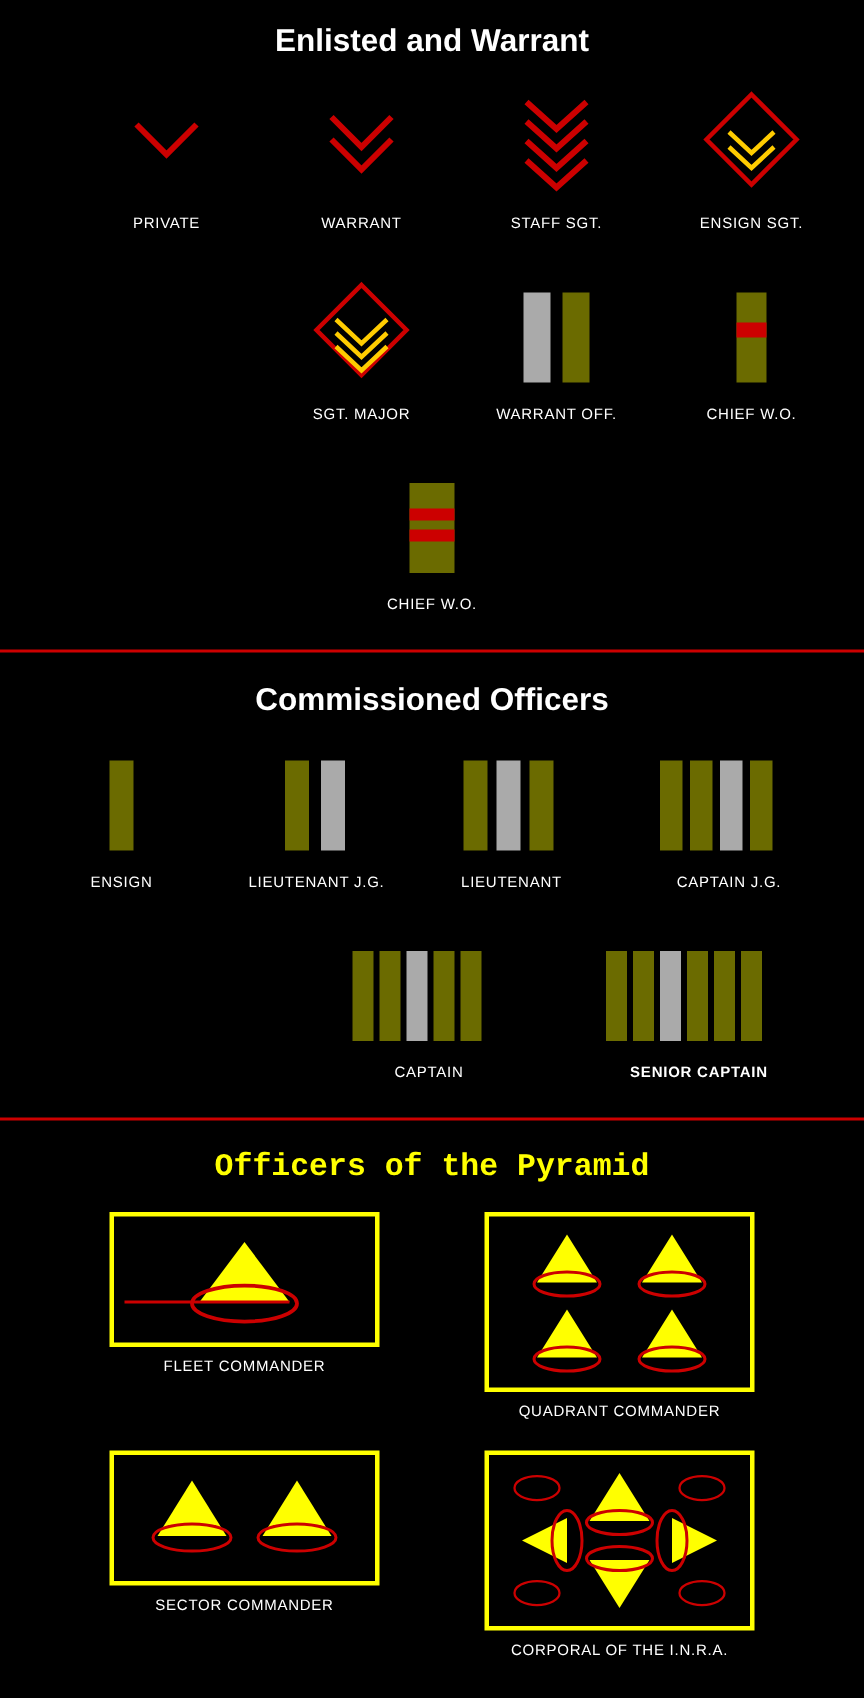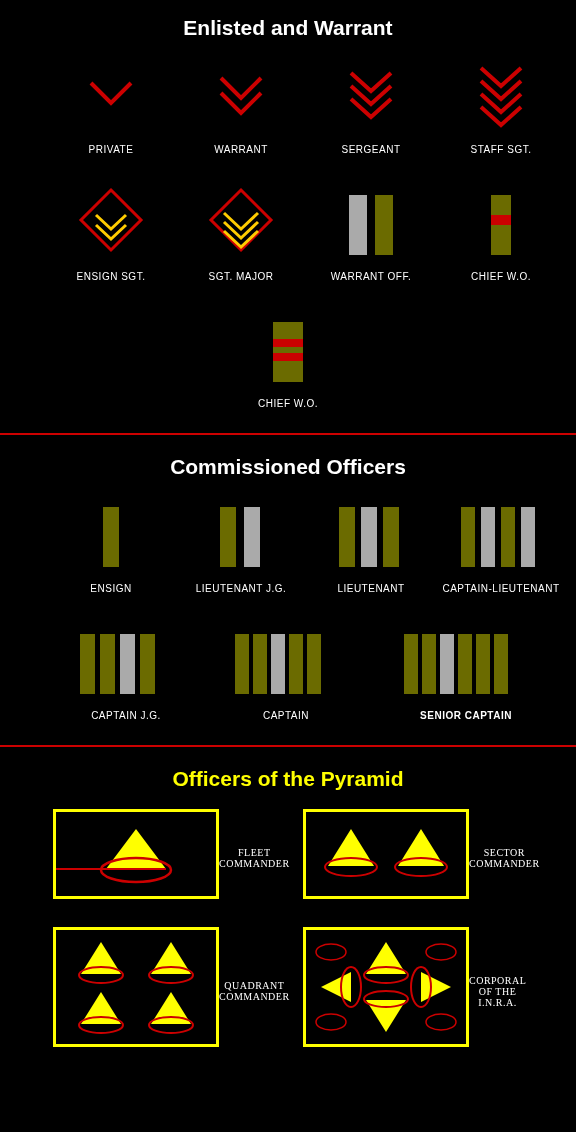--- a/index.html
+++ b/index.html
@@ -18,20 +18,21 @@
     .section-title {
       text-align: center;
       font-weight: bold;
       font-size: 21px;
       margin-bottom: 18px;
       color: #fff;
     }
 
     .section-title.pyramid {
       color: #ffff00;
+      font-family: Liberation Mono, monospace;
     }
 
     .section-divider {
       border: none;
       border-top: 2px solid #cc0000;
       margin: 4px 0;
     }
 
     .rank-grid {
       display: flex;
@@ -69,24 +70,23 @@
     .pyramid-grid {
       display: flex;
       flex-wrap: wrap;
       justify-content: center;
       gap: 20px 30px;
       padding: 0 20px;
     }
 
     .pyramid-item {
       display: flex;
-      flex-direction: row;
+      flex-direction: column;
       align-items: center;
       width: 220px;
-      font-family: Liberation Serif, serif;
     }
 
     .pyramid-box {
       border: 3px solid #ffff00;
       background: #000;
       width: 180px;
       height: 90px;
       display: flex;
       align-items: center;
       justify-content: center;
@@ -127,30 +127,20 @@
     <div class="rank-item">
       <div class="rank-icon">
         <svg width="60" height="70" viewBox="0 0 60 70">
           <polyline points="10,15 30,35 50,15" fill="none" stroke="#cc0000" stroke-width="4"></polyline>
           <polyline points="10,30 30,50 50,30" fill="none" stroke="#cc0000" stroke-width="4"></polyline>
         </svg>
       </div>
       <div class="rank-label">WARRANT</div>
     </div>
 
-    <div class="rank-item">
-      <div class="rank-icon">
-        <svg width="60" height="70" viewBox="0 0 60 70">
-          <polyline points="10,10 30,28 50,10" fill="none" stroke="#cc0000" stroke-width="4"></polyline>
-          <polyline points="10,23 30,41 50,23" fill="none" stroke="#cc0000" stroke-width="4"></polyline>
-          <polyline points="10,36 30,54 50,36" fill="none" stroke="#cc0000" stroke-width="4"></polyline>
-        </svg>
-      </div>
-      <div class="rank-label">SERGEANT</div>
-    </div>
 
     <div class="rank-item">
       <div class="rank-icon">
         <svg width="60" height="70" viewBox="0 0 60 70">
           <polyline points="10,5 30,23 50,5" fill="none" stroke="#cc0000" stroke-width="4"></polyline>
           <polyline points="10,18 30,36 50,18" fill="none" stroke="#cc0000" stroke-width="4"></polyline>
           <polyline points="10,31 30,49 50,31" fill="none" stroke="#cc0000" stroke-width="4"></polyline>
           <polyline points="10,44 30,62 50,44" fill="none" stroke="#cc0000" stroke-width="4"></polyline>
         </svg>
       </div>
@@ -246,31 +236,20 @@
       <div class="rank-icon">
         <svg width="80" height="70" viewBox="0 0 80 70">
           <rect x="8" y="5" width="16" height="60" fill="#6b6b00"></rect>
           <rect x="30" y="5" width="16" height="60" fill="#aaaaaa"></rect>
           <rect x="52" y="5" width="16" height="60" fill="#6b6b00"></rect>
         </svg>
       </div>
       <div class="rank-label">LIEUTENANT</div>
     </div>
 
-    <div class="rank-item">
-      <div class="rank-icon">
-        <svg width="90" height="70" viewBox="0 0 90 70">
-          <rect x="5" y="5" width="14" height="60" fill="#6b6b00"></rect>
-          <rect x="25" y="5" width="14" height="60" fill="#aaaaaa"></rect>
-          <rect x="45" y="5" width="14" height="60" fill="#6b6b00"></rect>
-          <rect x="65" y="5" width="14" height="60" fill="#aaaaaa"></rect>
-        </svg>
-      </div>
-      <div class="rank-label">CAPTAIN-LIEUTENANT</div>
-    </div>
 
     <div class="rank-item" style="width:160px;">
       <div class="rank-icon" style="width:100px;">
         <svg width="100" height="70" viewBox="0 0 100 70">
           <rect x="4" y="5" width="15" height="60" fill="#6b6b00"></rect>
           <rect x="24" y="5" width="15" height="60" fill="#6b6b00"></rect>
           <rect x="44" y="5" width="15" height="60" fill="#aaaaaa"></rect>
           <rect x="64" y="5" width="15" height="60" fill="#6b6b00"></rect>
         </svg>
       </div>
@@ -319,54 +298,54 @@
 
           <polygon points="80,15 110,55 50,55" fill="#ffff00"></polygon>
           <line x1="50,55" y1="55" x2="110" y2="55" stroke="#cc0000" stroke-width="2"></line>
           <ellipse cx="80" cy="56" rx="35" ry="12" fill="none" stroke="#cc0000" stroke-width="2.5"></ellipse>
         </svg>
       </div>
       <div class="rank-label">FLEET COMMANDER</div>
     </div>
 
     <div class="pyramid-item">
+      <div class="pyramid-box-large">
+        <svg width="160" height="110" viewBox="0 0 160 110">
+
+          <polygon points="45,10 65,42 25,42" fill="#ffff00"></polygon>
+          <ellipse cx="45" cy="43" rx="22" ry="8" fill="none" stroke="#cc0000" stroke-width="2"></ellipse>
+          <polygon points="115,10 135,42 95,42" fill="#ffff00"></polygon>
+          <ellipse cx="115" cy="43" rx="22" ry="8" fill="none" stroke="#cc0000" stroke-width="2"></ellipse>
+
+          <polygon points="45,60 65,92 25,92" fill="#ffff00"></polygon>
+          <ellipse cx="45" cy="93" rx="22" ry="8" fill="none" stroke="#cc0000" stroke-width="2"></ellipse>
+          <polygon points="115,60 135,92 95,92" fill="#ffff00"></polygon>
+          <ellipse cx="115" cy="93" rx="22" ry="8" fill="none" stroke="#cc0000" stroke-width="2"></ellipse>
+        </svg>
+      </div>
+      <div class="rank-label">QUADRANT COMMANDER</div>
+    </div>
+
+    <div class="pyramid-item">
       <div class="pyramid-box">
         <svg width="160" height="80" viewBox="0 0 160 80">
 
           <polygon points="45,15 68,52 22,52" fill="#ffff00"></polygon>
           <ellipse cx="45" cy="53" rx="26" ry="9" fill="none" stroke="#cc0000" stroke-width="2"></ellipse>
           <polygon points="115,15 138,52 92,52" fill="#ffff00"></polygon>
           <ellipse cx="115" cy="53" rx="26" ry="9" fill="none" stroke="#cc0000" stroke-width="2"></ellipse>
         </svg>
       </div>
       <div class="rank-label">SECTOR COMMANDER</div>
     </div>
 
     <div class="pyramid-item">
       <div class="pyramid-box-large">
         <svg width="160" height="110" viewBox="0 0 160 110">
 
-          <polygon points="45,10 65,42 25,42" fill="#ffff00"></polygon>
-          <ellipse cx="45" cy="43" rx="22" ry="8" fill="none" stroke="#cc0000" stroke-width="2"></ellipse>
-          <polygon points="115,10 135,42 95,42" fill="#ffff00"></polygon>
-          <ellipse cx="115" cy="43" rx="22" ry="8" fill="none" stroke="#cc0000" stroke-width="2"></ellipse>
-
-          <polygon points="45,60 65,92 25,92" fill="#ffff00"></polygon>
-          <ellipse cx="45" cy="93" rx="22" ry="8" fill="none" stroke="#cc0000" stroke-width="2"></ellipse>
-          <polygon points="115,60 135,92 95,92" fill="#ffff00"></polygon>
-          <ellipse cx="115" cy="93" rx="22" ry="8" fill="none" stroke="#cc0000" stroke-width="2"></ellipse>
-        </svg>
-      </div>
-      <div class="rank-label">QUADRANT COMMANDER</div>
-    </div>
-
-    <div class="pyramid-item">
-      <div class="pyramid-box-large">
-        <svg width="160" height="110" viewBox="0 0 160 110">
-
           <polygon points="80,10 100,42 60,42" fill="#ffff00"></polygon>
           <ellipse cx="80" cy="43" rx="22" ry="8" fill="none" stroke="#cc0000" stroke-width="2"></ellipse>
 
           <polygon points="80,100 60,68 100,68" fill="#ffff00"></polygon>
           <ellipse cx="80" cy="67" rx="22" ry="8" fill="none" stroke="#cc0000" stroke-width="2"></ellipse>
 
           <polygon points="15,55 45,40 45,70" fill="#ffff00"></polygon>
           <ellipse cx="45" cy="55" rx="10" ry="20" fill="none" stroke="#cc0000" stroke-width="2"></ellipse>
 
           <polygon points="145,55 115,40 115,70" fill="#ffff00"></polygon>

